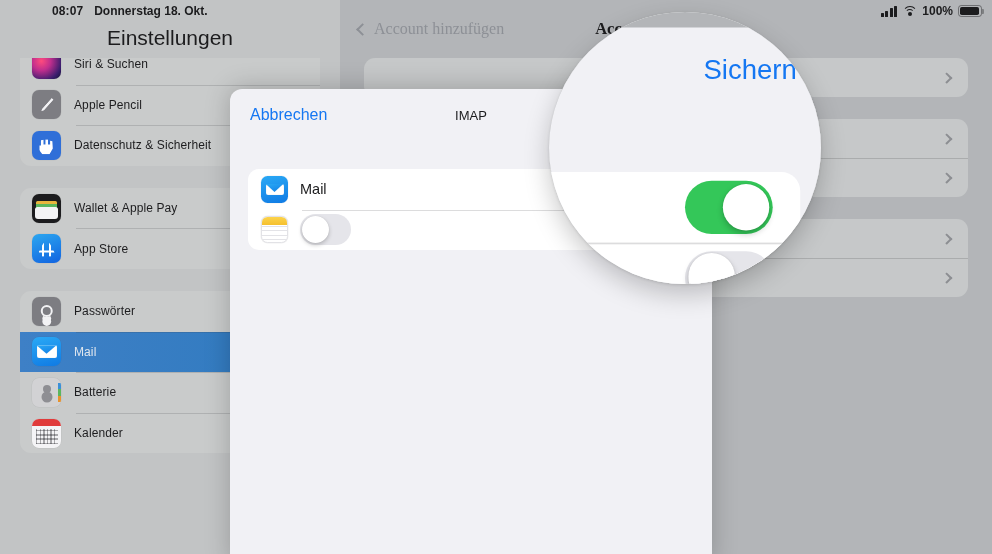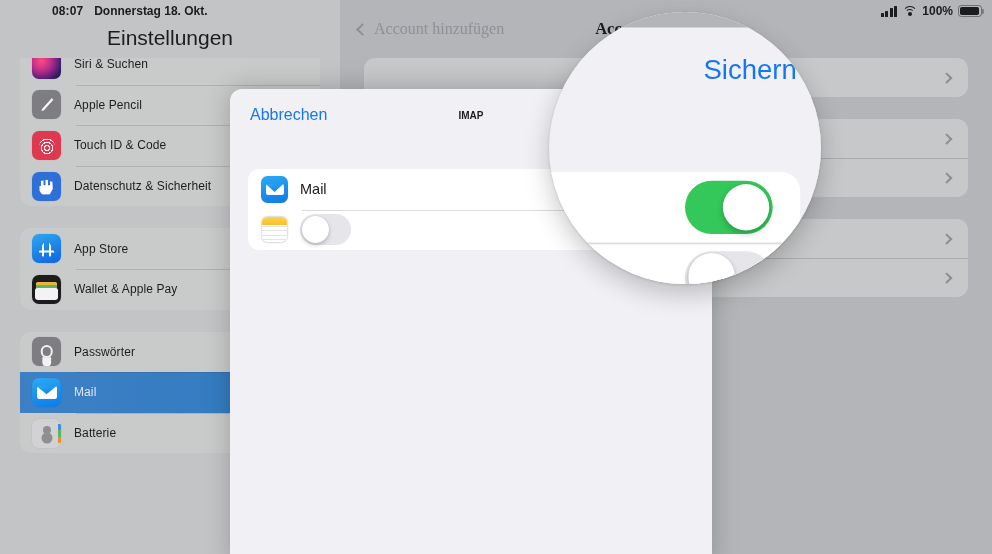--- a/index.html
+++ b/index.html
@@ -160,22 +160,22 @@
   
   .sheet {
     position:absolute; left:230px; top:89px; width:482px; height:476px;
     background:#f1f1f5; border-radius:12px 12px 0 0;
     box-shadow:0 -1px 26px rgba(0,0,0,.22);
     overflow:hidden; z-index:10;
   }
   .sheet-nav { height:52px; position:relative; display:flex; align-items:center;
                justify-content:space-between; padding:0 20px; }
   .sheet-btn { font-size:16px; color:#1577f2; }
-  .sheet-title { position:absolute; left:0; right:0; text-align:center; font-size:10px;
-                 font-weight:bold; color:#1c1c1e; pointer-events:none; }
+  .sheet-title { position:absolute; left:0; right:0; text-align:center; font-size:13px;
+                 font-weight:normal; color:#1c1c1e; pointer-events:none; }
   .sheet-list { margin:28px 18px 0 18px; background:#fff; border-radius:11px; overflow:hidden; }
   .mrow { position:relative; display:flex; align-items:center; height:40.5px; padding:0 16px 0 13px; }
   .mrow + .mrow::before { content:""; position:absolute; left:54px; right:0; top:0; height:1px;
                           background:rgba(60,60,67,.18); }
   .mrow .sicon { width:27px; height:27px; border-radius:6.5px; margin-right:12px; }
   .mlabel { font-size:14.5px; color:#1c1c1e; flex:1; }
 
   .toggle { width:51px; height:31px; border-radius:16px; position:relative; flex:none; }
   .toggle i { position:absolute; top:1.6px; width:27.5px; height:27.5px; border-radius:50%;
               background:#fff; box-shadow:0 2px 4px rgba(0,0,0,.22), 0 0 1px rgba(0,0,0,.12); }
@@ -254,55 +254,55 @@
         <div class="group clipped">
           <div class="srow">
             <span class="sicon ic-siri"></span>
             <span class="slabel">Siri &amp; Suchen</span>
           </div>
           <div class="srow">
             <span class="sicon ic-pencil"></span>
             <span class="slabel">Apple Pencil</span>
           </div>
           <div class="srow">
-            <span class="sicon ic-touch"></span>
-            <span class="slabel">Touch ID &amp; Code</span>
-          </div>
-          <div class="srow">
             <span class="sicon ic-priv"></span>
             <span class="slabel">Datenschutz &amp; Sicherheit</span>
           </div>
         </div>
 
         <div class="group">
           <div class="srow">
+            <span class="sicon ic-wallet"></span>
+            <span class="slabel">Wallet &amp; Apple Pay</span>
+          </div>
+          <div class="srow">
             <span class="sicon ic-appstore"></span>
             <span class="slabel">App Store</span>
-          </div>
-          <div class="srow">
-            <span class="sicon ic-wallet"></span>
-            <span class="slabel">Wallet &amp; Apple Pay</span>
           </div>
         </div>
 
         <div class="group">
           <div class="srow">
             <span class="sicon ic-pass"></span>
             <span class="slabel">Passwörter</span>
           </div>
           <div class="srow sel">
             <span class="sicon ic-mail">
                 <span class="flap"></span>
               </span>
             <span class="slabel">Mail</span>
           </div>
           <div class="srow">
             <span class="sicon ic-cont"></span>
             <span class="slabel">Batterie</span>
           </div>
+          <div class="srow">
+            <span class="sicon ic-cal"></span>
+            <span class="slabel">Kalender</span>
+          </div>
         </div>
 
       </div>
     </div>
 
     <div class="detail">
       <div class="navbar">
         <div class="nav-back">
           <span class="chev-left"></span>
           <span>Account hinzufügen</span>

